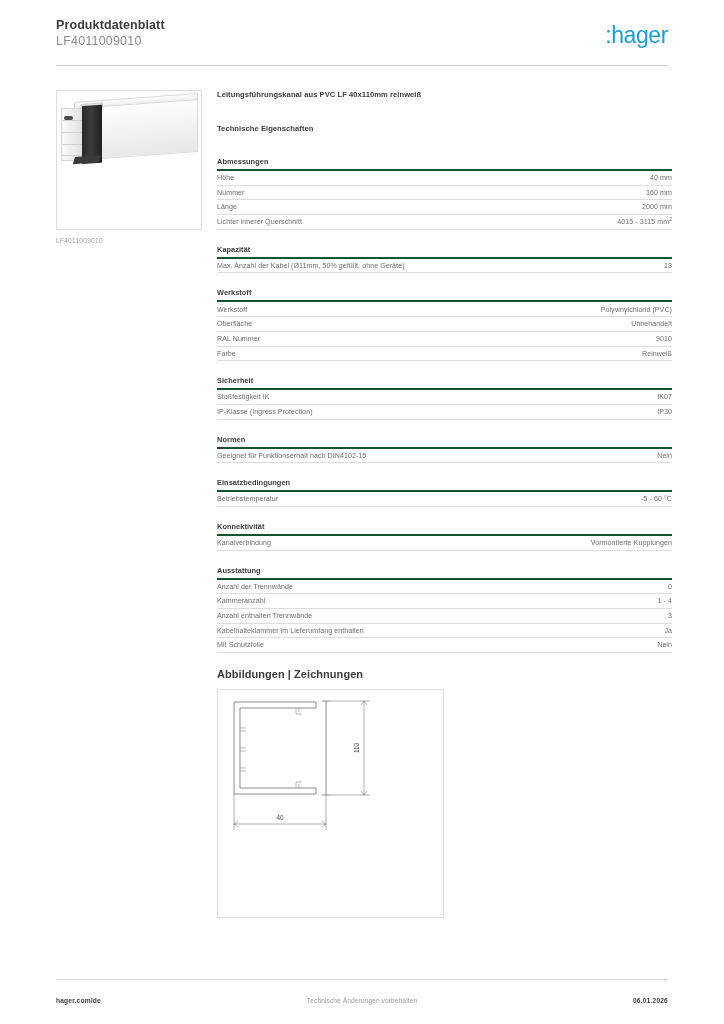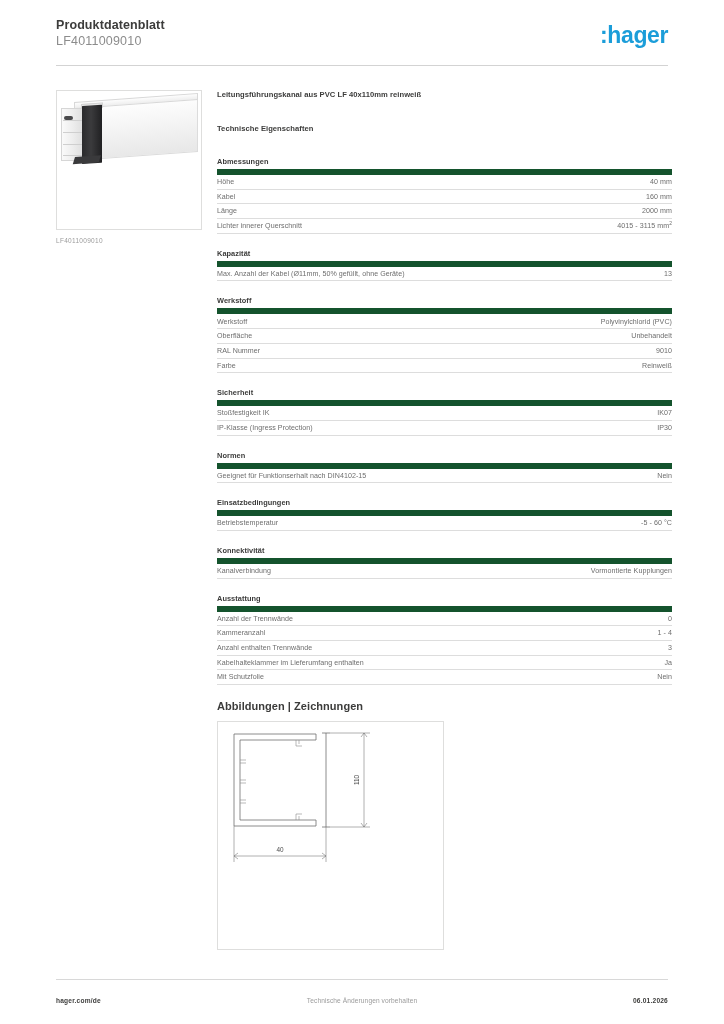--- a/index.html
+++ b/index.html
@@ -45,21 +45,21 @@
     font-weight: normal;
     color: #8c8c8c;
     letter-spacing: 0.2px;
     line-height: 16px;
   }
   .brand-logo {
     position: absolute;
     right: 0;
     top: 4px;
     font-size: 23px;
-    font-weight: bold;
+    font-weight: normal;
     color: #1b9dd9;
     letter-spacing: -0.4px;
     line-height: 26px;
   }
   .brand-logo .colon {
     color: #1b9dd9;
   }
 
   .header-rule {
     position: absolute;
@@ -213,21 +213,21 @@
 
   .spec-group {
     margin-bottom: 15px;
   }
   .group-title {
     font-size: 7.4px;
     font-weight: bold;
     color: #3c3c3b;
     letter-spacing: 0.05px;
     padding-bottom: 3px;
-    border-bottom: 6px solid #14532d;
+    border-bottom: 2px solid #14532d;
   }
   .spec-row {
     display: flex;
     justify-content: space-between;
     align-items: baseline;
     border-bottom: 1px solid #dddddd;
     padding: 3.1px 0 2.6px 0;
     font-size: 7.1px;
     color: #6d6d6d;
     letter-spacing: 0.05px;
@@ -354,21 +354,21 @@
     <div class="section-intro">Technische Eigenschaften</div>
 
     <div id="spec-groups">
         <div class="spec-group">
           <div class="group-title">Abmessungen</div>
           <div class="spec-row">
             <div class="spec-label">Höhe</div>
             <div class="spec-value"><span>40 mm</span></div>
           </div>
           <div class="spec-row">
-            <div class="spec-label">Kabel</div>
+            <div class="spec-label">Nummer</div>
             <div class="spec-value"><span>160 mm</span></div>
           </div>
           <div class="spec-row">
             <div class="spec-label">Länge</div>
             <div class="spec-value"><span>2000 mm</span></div>
           </div>
           <div class="spec-row">
             <div class="spec-label">Lichter innerer Querschnitt</div>
             <div class="spec-value"><span>4015 - 3115 mm</span><sup>2</sup></div>
           </div>

